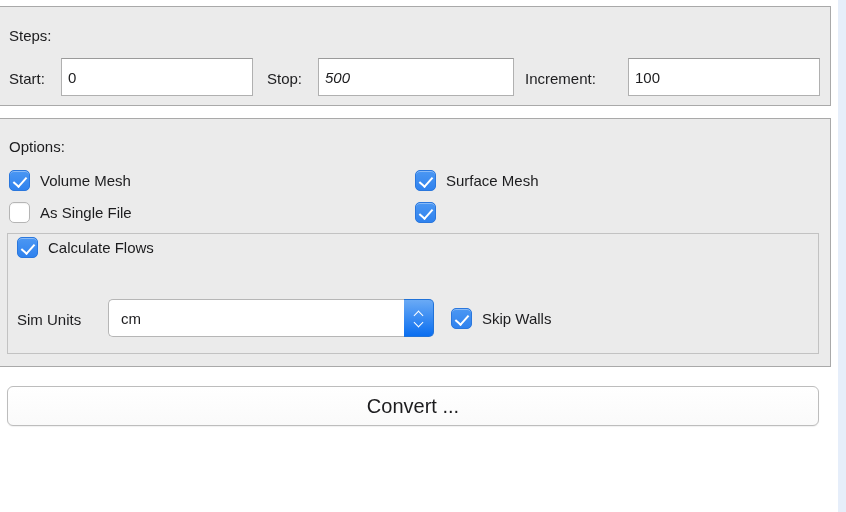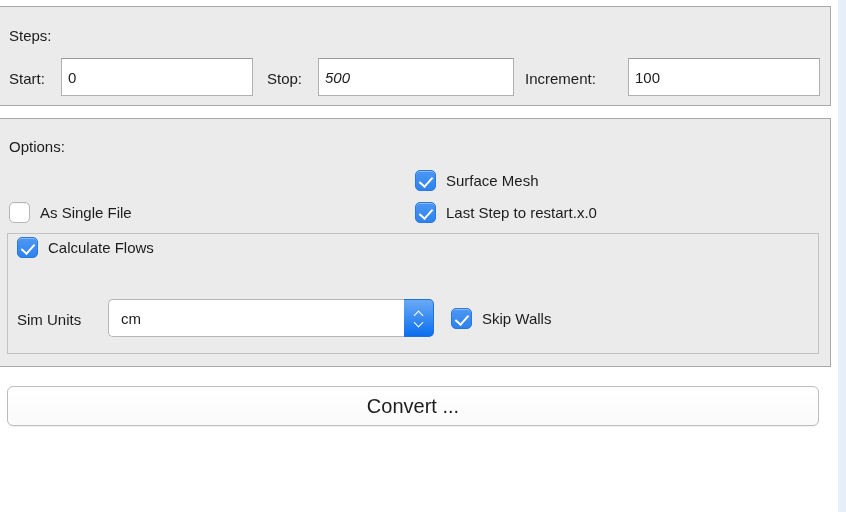--- a/index.html
+++ b/index.html
@@ -227,34 +227,37 @@
     <div class="field-label" style="left: 267px; top: 63px;">Stop:</div>
     <input class="textfield" style="left: 318px; top: 51px; width: 196px; font-style: italic;" type="text" value="500">
 
     <div class="field-label" style="left: 525px; top: 63px;">Increment:</div>
     <input class="textfield" style="left: 628px; top: 51px; width: 192px;" type="text" value="100">
   </div>
 
   <div class="groupbox" id="options-group">
     <div class="section-label" style="left: 9px; top: 19px;">Options:</div>
 
+    <div class="checkrow" style="left: 9px; top: 51px;">
+      <span class="cbox on"></span>
+      <span class="cb-label">Volume Mesh</span>
+    </div>
 
     <div class="checkrow" style="left: 9px; top: 83px;">
       <span class="cbox off"></span>
       <span class="cb-label">As Single File</span>
     </div>
 
     <div class="checkrow" style="left: 415px; top: 51px;">
       <span class="cbox on"></span>
       <span class="cb-label">Surface Mesh</span>
     </div>
 
     <div class="checkrow" style="left: 415px; top: 83px;">
       <span class="cbox on"></span>
-      <span class="cb-label">Last Step to restart.x.0</span>
     </div>
 
     <div id="flows-group">
 
       <div class="checkrow" style="left: 9px; top: 3px;">
         <span class="cbox on"></span>
         <span class="cb-label">Calculate Flows</span>
       </div>
 
       <div class="field-label" style="left: 9px; top: 77px;">Sim Units</div>

